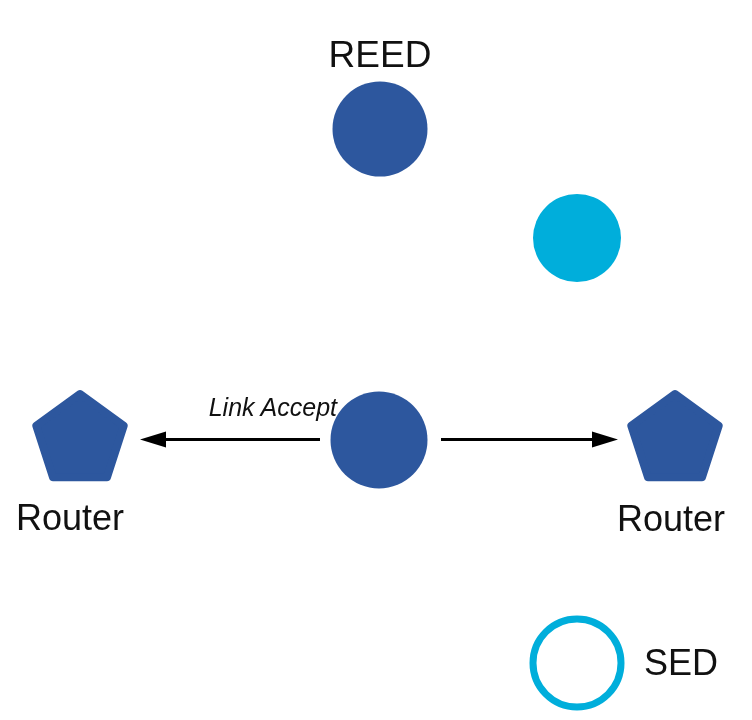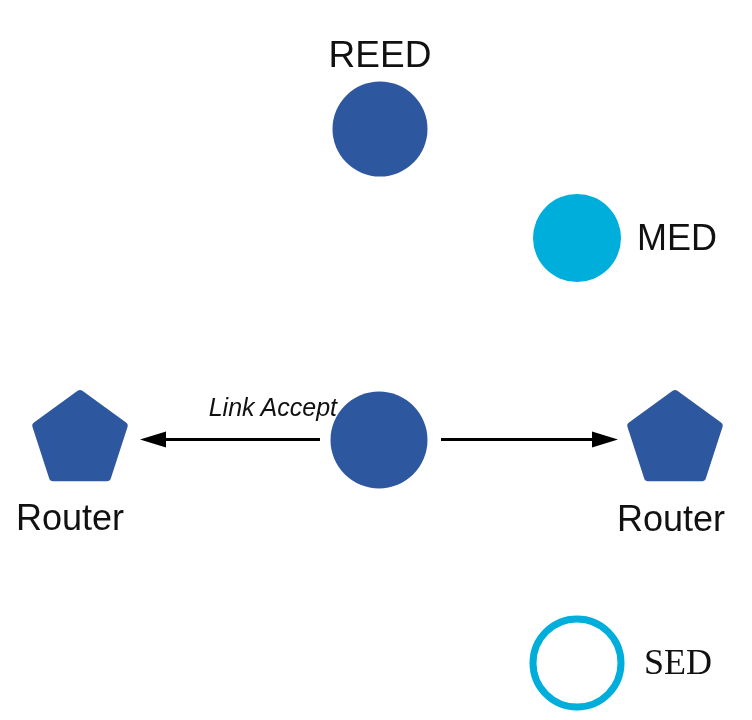--- a/index.html
+++ b/index.html
@@ -31,21 +31,21 @@
   .label-reed {
     left: 278px;
     top: 22px;
     width: 204px;
     text-align: center;
     font-size: 37px;
   }
   .label-med   { left: 637px; top: 205px; }
   .label-router-left  { left: 16px;  top: 485px; }
   .label-router-right { left: 617px; top: 486px; }
-  .label-sed   { left: 644px; top: 630px; font-family: Liberation Serif, serif; }
+  .label-sed   { left: 644px; top: 630px; }
   .edge-label {
     position: absolute;
     left: 137px;
     top: 382px;
     width: 200px;
     text-align: right;
     color: #111111;
     font-size: 25px;
     font-style: italic;
     white-space: nowrap;
@@ -72,21 +72,20 @@
 
     <line x1="320" y1="428.5" x2="163" y2="428.5" stroke-width="3" stroke="#000000"></line>
     <polygon points="140,428.5 166,420.5 166,436.5" fill="#000000"></polygon>
 
     <line x1="441" y1="428.5" x2="596" y2="428.5" stroke-width="3" stroke="#000000"></line>
     <polygon points="618,428.5 592,420.5 592,436.5" fill="#000000"></polygon>
   </svg>
 
   <div class="node-label label-reed">REED</div>
 
-  <div class="node-label label-med">MED</div>
 
   <div class="node-label label-router-left">Router</div>
 
   <div class="node-label label-router-right">Router</div>
 
   <div class="node-label label-sed">SED</div>
 
   <div class="edge-label">Link Accept</div>
 
 </div>

